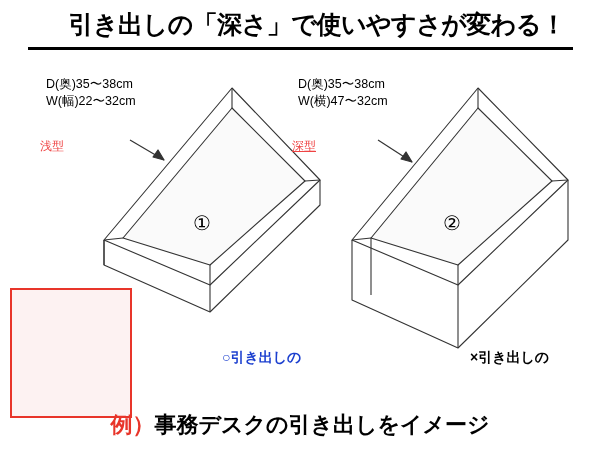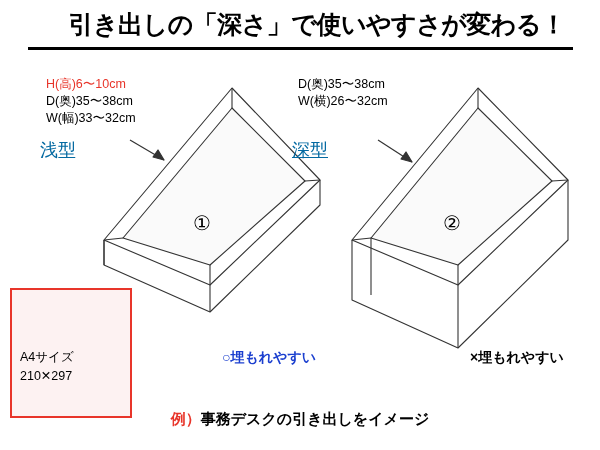--- a/index.html
+++ b/index.html
@@ -47,22 +47,22 @@
     font-size: 12.5px;
     line-height: 17px;
     color: #000000;
     white-space: nowrap;
   }
   .spec-block .hl {
     color: #e8352a;
   }
   .type-label {
     position: absolute;
-    font-size: 18px;
-    color: #0369a1;
+    font-size: 12px;
+    color: #ef4444;
     white-space: nowrap;
     text-align: center;
   }
 
   
   .caption {
     position: absolute;
     font-size: 14px;
     font-weight: bold;
     white-space: nowrap;
@@ -99,21 +99,21 @@
     white-space: nowrap;
   }
 
   
   #bottom-note {
     position: absolute;
     left: 0;
     top: 410px;
     width: 600px;
     text-align: center;
-    font-size: 15px;
+    font-size: 22px;
     font-weight: bold;
     color: #000000;
     white-space: nowrap;
   }
   #bottom-note .em {
     color: #e8352a;
   }
 
   
   #drawings {
@@ -184,38 +184,33 @@
         <line x1="378" y1="140" x2="412" y2="162"></line>
         <polygon points="412,162 401,159 406,152" fill="#333333" stroke="#333333"></polygon>
       </g>
     </g>
   </svg>
 
   <div class="num-label" id="num-1">①</div>
   <div class="num-label" id="num-2">②</div>
 
   <div class="spec-block" style="left:46px; top:76px;">
-    <div class="hl">H(高)6〜10cm</div>
     <div>D(奥)35〜38cm</div>
-    <div>W(幅)33〜32cm</div>
+    <div>W(幅)22〜32cm</div>
   </div>
   <div class="type-label" style="left:40px; top:138px;">浅型</div>
 
   <div class="spec-block" style="left:298px; top:76px;">
     <div>D(奥)35〜38cm</div>
-    <div>W(横)26〜32cm</div>
+    <div>W(横)47〜32cm</div>
   </div>
   <div class="type-label" style="left:292px; top:138px;text-decoration:underline;">深型</div>
 
-  <div class="caption" id="caption-left">○埋もれやすい</div>
-  <div class="caption" id="caption-right">×埋もれやすい</div>
+  <div class="caption" id="caption-left">○引き出しの</div>
+  <div class="caption" id="caption-right">×引き出しの</div>
 
   <div id="a4-box"></div>
-  <div id="a4-text">
-    <div>A4サイズ</div>
-    <div>210✕297</div>
-  </div>
 
   <div id="bottom-note">
     <span class="em">例）</span><span>事務デスクの引き出しをイメージ</span>
   </div>
 
 </div>
 
 </body></html>

